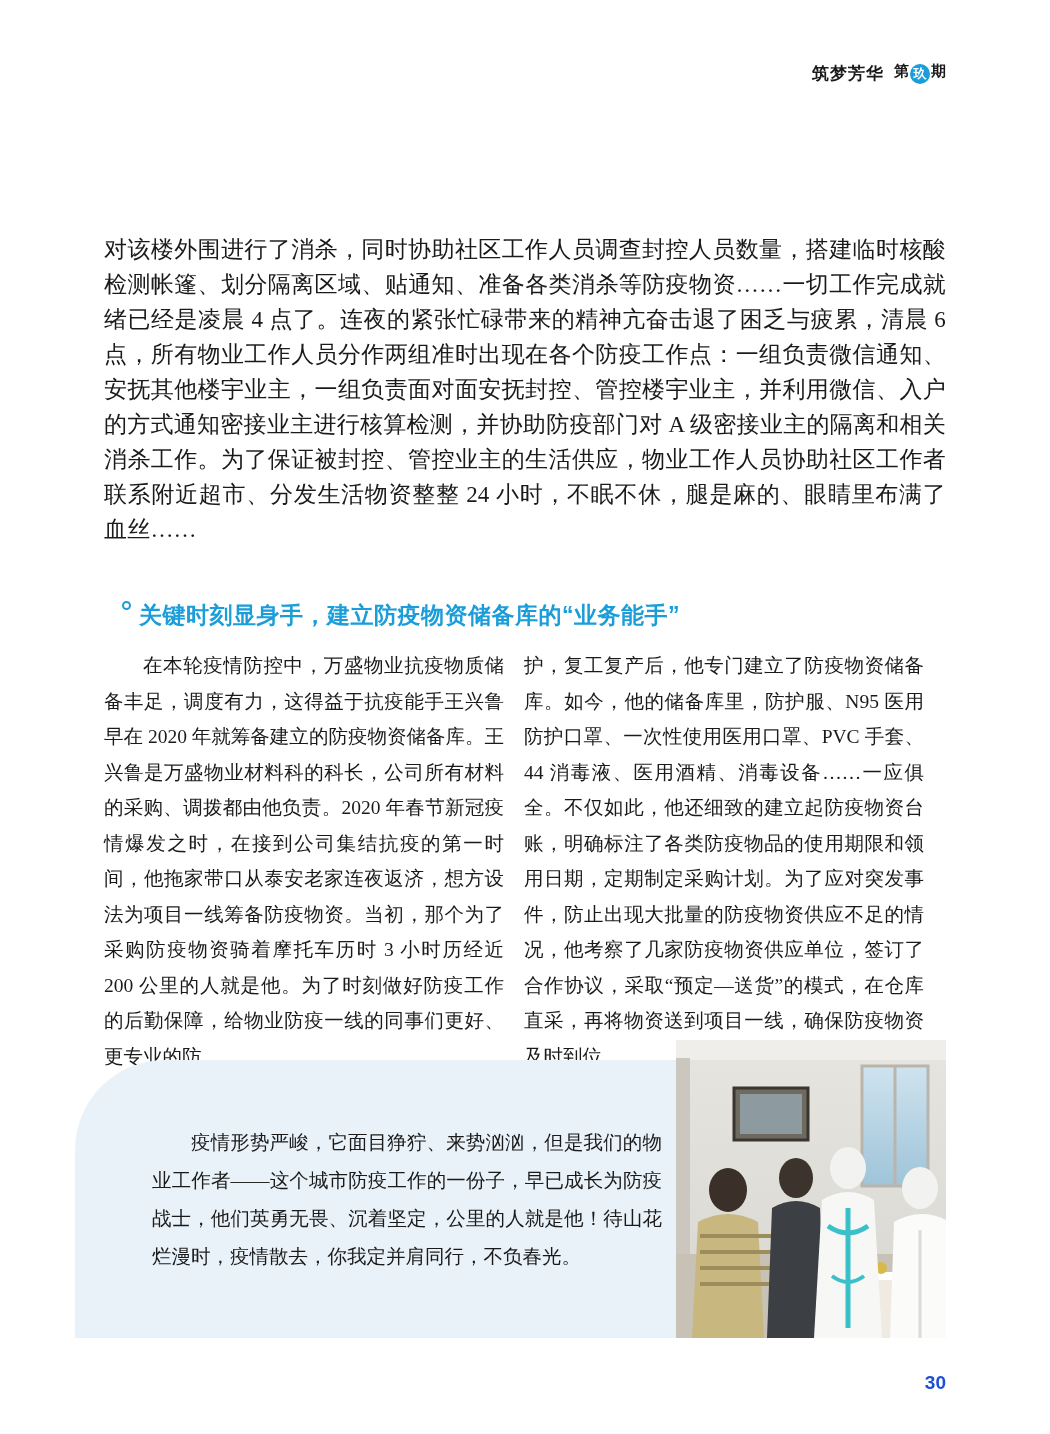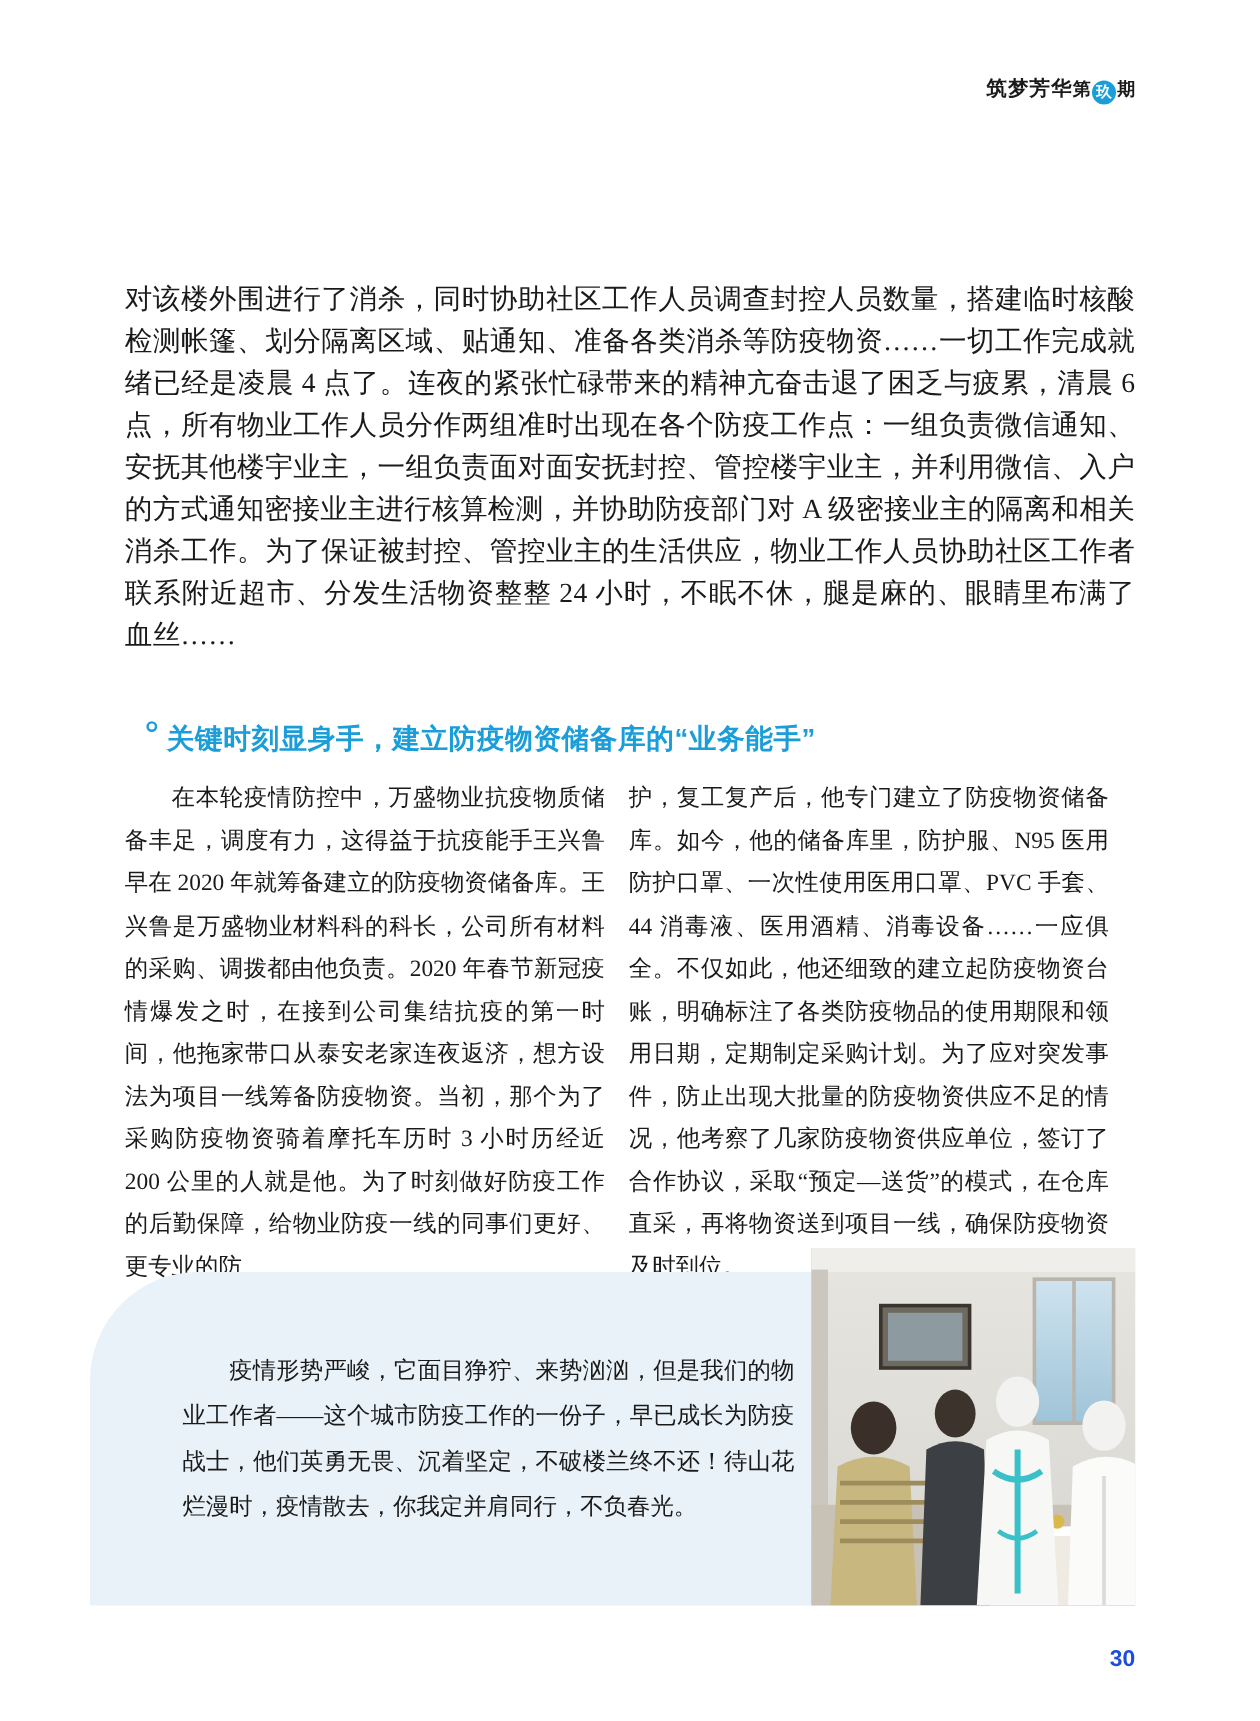--- a/index.html
+++ b/index.html
@@ -15,22 +15,22 @@
     color: #1a1a1a;
     overflow: hidden;
   }
 
   
   .page-header {
     position: absolute;
     top: 62px;
     right: 104px;
     display: flex;
-    align-items: flex-end;
-    gap: 0;
+    align-items: flex-start;
+    gap: 10px;
     font-family: "Liberation Sans", sans-serif;
     margin-left: 26px;
   }
   .header-title {
     font-size: 17px;
     font-weight: bold;
     color: #1a1a1a;
     letter-spacing: 1px;
   }
   .header-issue {
@@ -197,21 +197,21 @@
 <div class="columns">
   <div class="col">
     <p class="indent">在本轮疫情防控中，万盛物业抗疫物质储备丰足，调度有力，这得益于抗疫能手王兴鲁早在 2020 年就筹备建立的防疫物资储备库。王兴鲁是万盛物业材料科的科长，公司所有材料的采购、调拨都由他负责。2020 年春节新冠疫情爆发之时，在接到公司集结抗疫的第一时间，他拖家带口从泰安老家连夜返济，想方设法为项目一线筹备防疫物资。当初，那个为了采购防疫物资骑着摩托车历时 3 小时历经近 200 公里的人就是他。为了时刻做好防疫工作的后勤保障，给物业防疫一线的同事们更好、更专业的防</p>
   </div>
   <div class="col">
     <p>护，复工复产后，他专门建立了防疫物资储备库。如今，他的储备库里，防护服、N95 医用防护口罩、一次性使用医用口罩、PVC 手套、44 消毒液、医用酒精、消毒设备……一应俱全。不仅如此，他还细致的建立起防疫物资台账，明确标注了各类防疫物品的使用期限和领用日期，定期制定采购计划。为了应对突发事件，防止出现大批量的防疫物资供应不足的情况，他考察了几家防疫物资供应单位，签订了合作协议，采取“预定—送货”的模式，在仓库直采，再将物资送到项目一线，确保防疫物资及时到位。</p>
   </div>
 </div>
 
 <div class="highlight-block"></div>
-<div class="highlight-text">疫情形势严峻，它面目狰狞、来势汹汹，但是我们的物业工作者——这个城市防疫工作的一份子，早已成长为防疫战士，他们英勇无畏、沉着坚定，不破楼兰终不还！待山花烂漫时，疫情散去，你我定并肩同行，不负春光。</div>
+<div class="highlight-text">疫情形势严峻，它面目狰狞、来势汹汹，但是我们的物业工作者——这个城市防疫工作的一份子，早已成长为防疫战士，他们英勇无畏、沉着坚定，公里的人就是他！待山花烂漫时，疫情散去，你我定并肩同行，不负春光。</div>
 
 <div class="photo">
   <svg width="270" height="298" viewBox="0 0 270 298" xmlns="http://www.w3.org/2000/svg">
     <defs>
       <linearGradient id="wallg" x1="0" y1="0" x2="0" y2="1">
         <stop offset="0" stop-color="#e7e5e0"></stop>
         <stop offset="1" stop-color="#d8d6d0"></stop>
       </linearGradient>
       <linearGradient id="wing" x1="0" y1="0" x2="0" y2="1">
         <stop offset="0" stop-color="#cfe3ef"></stop>

